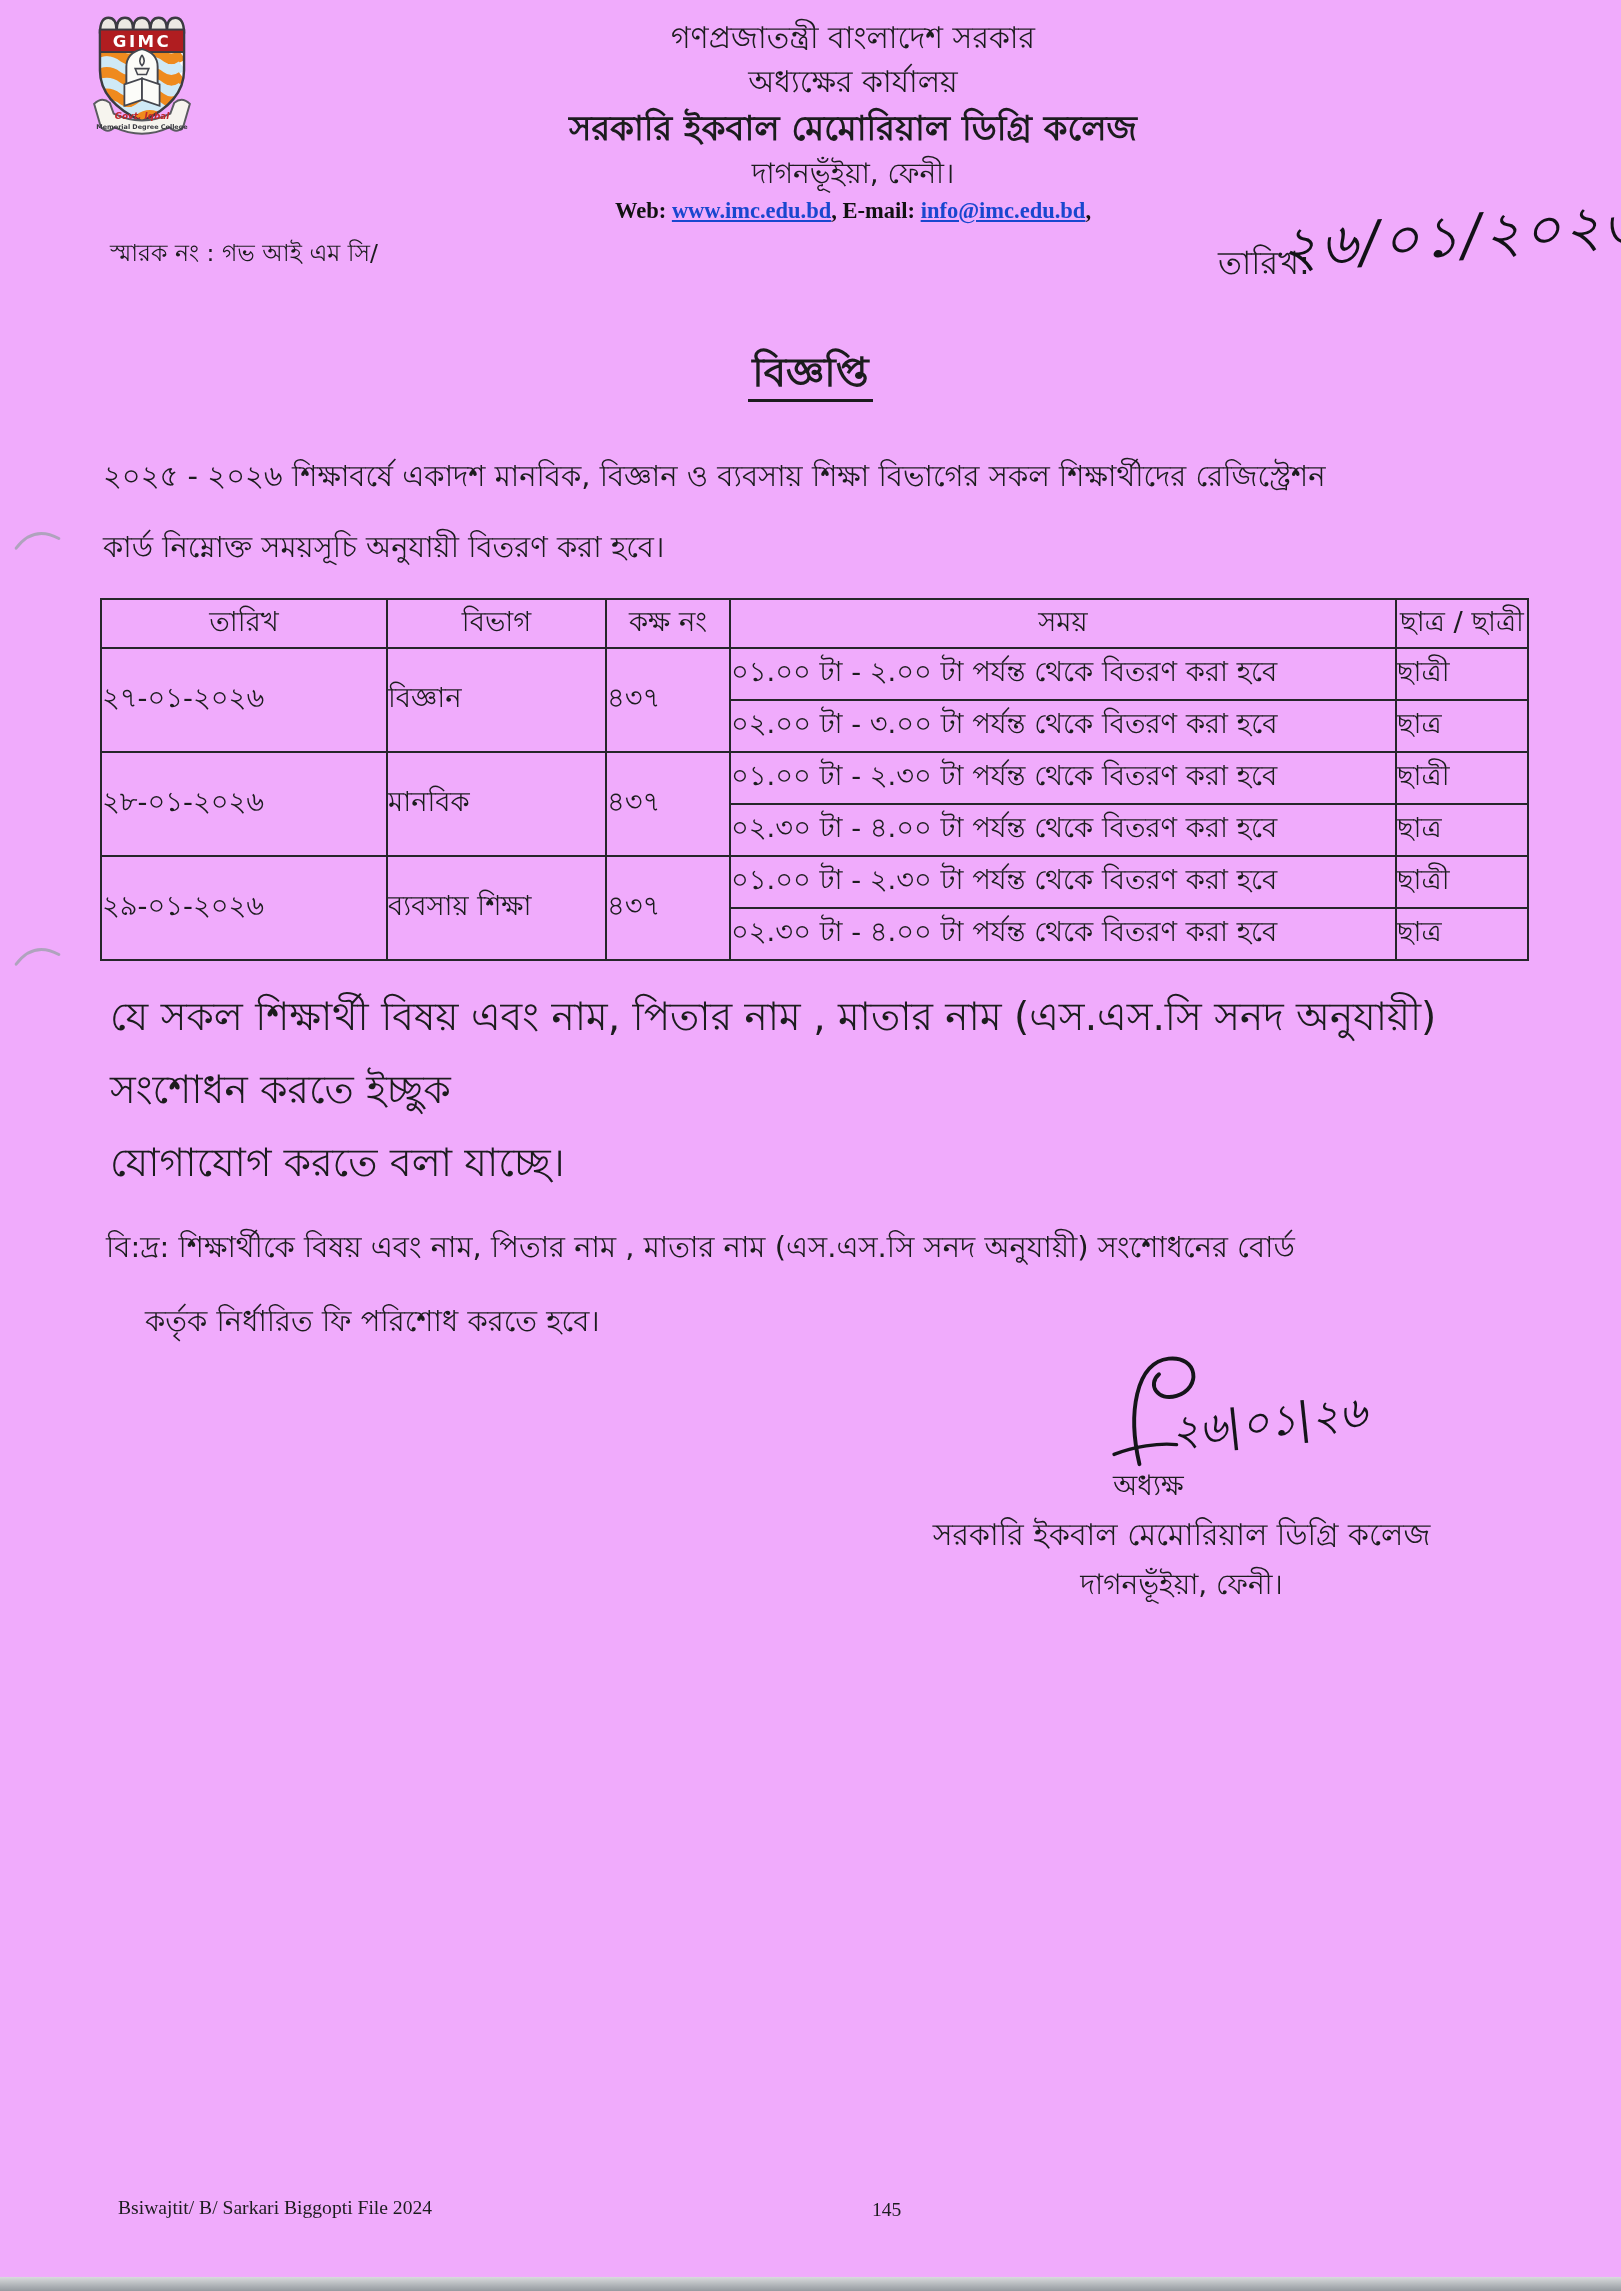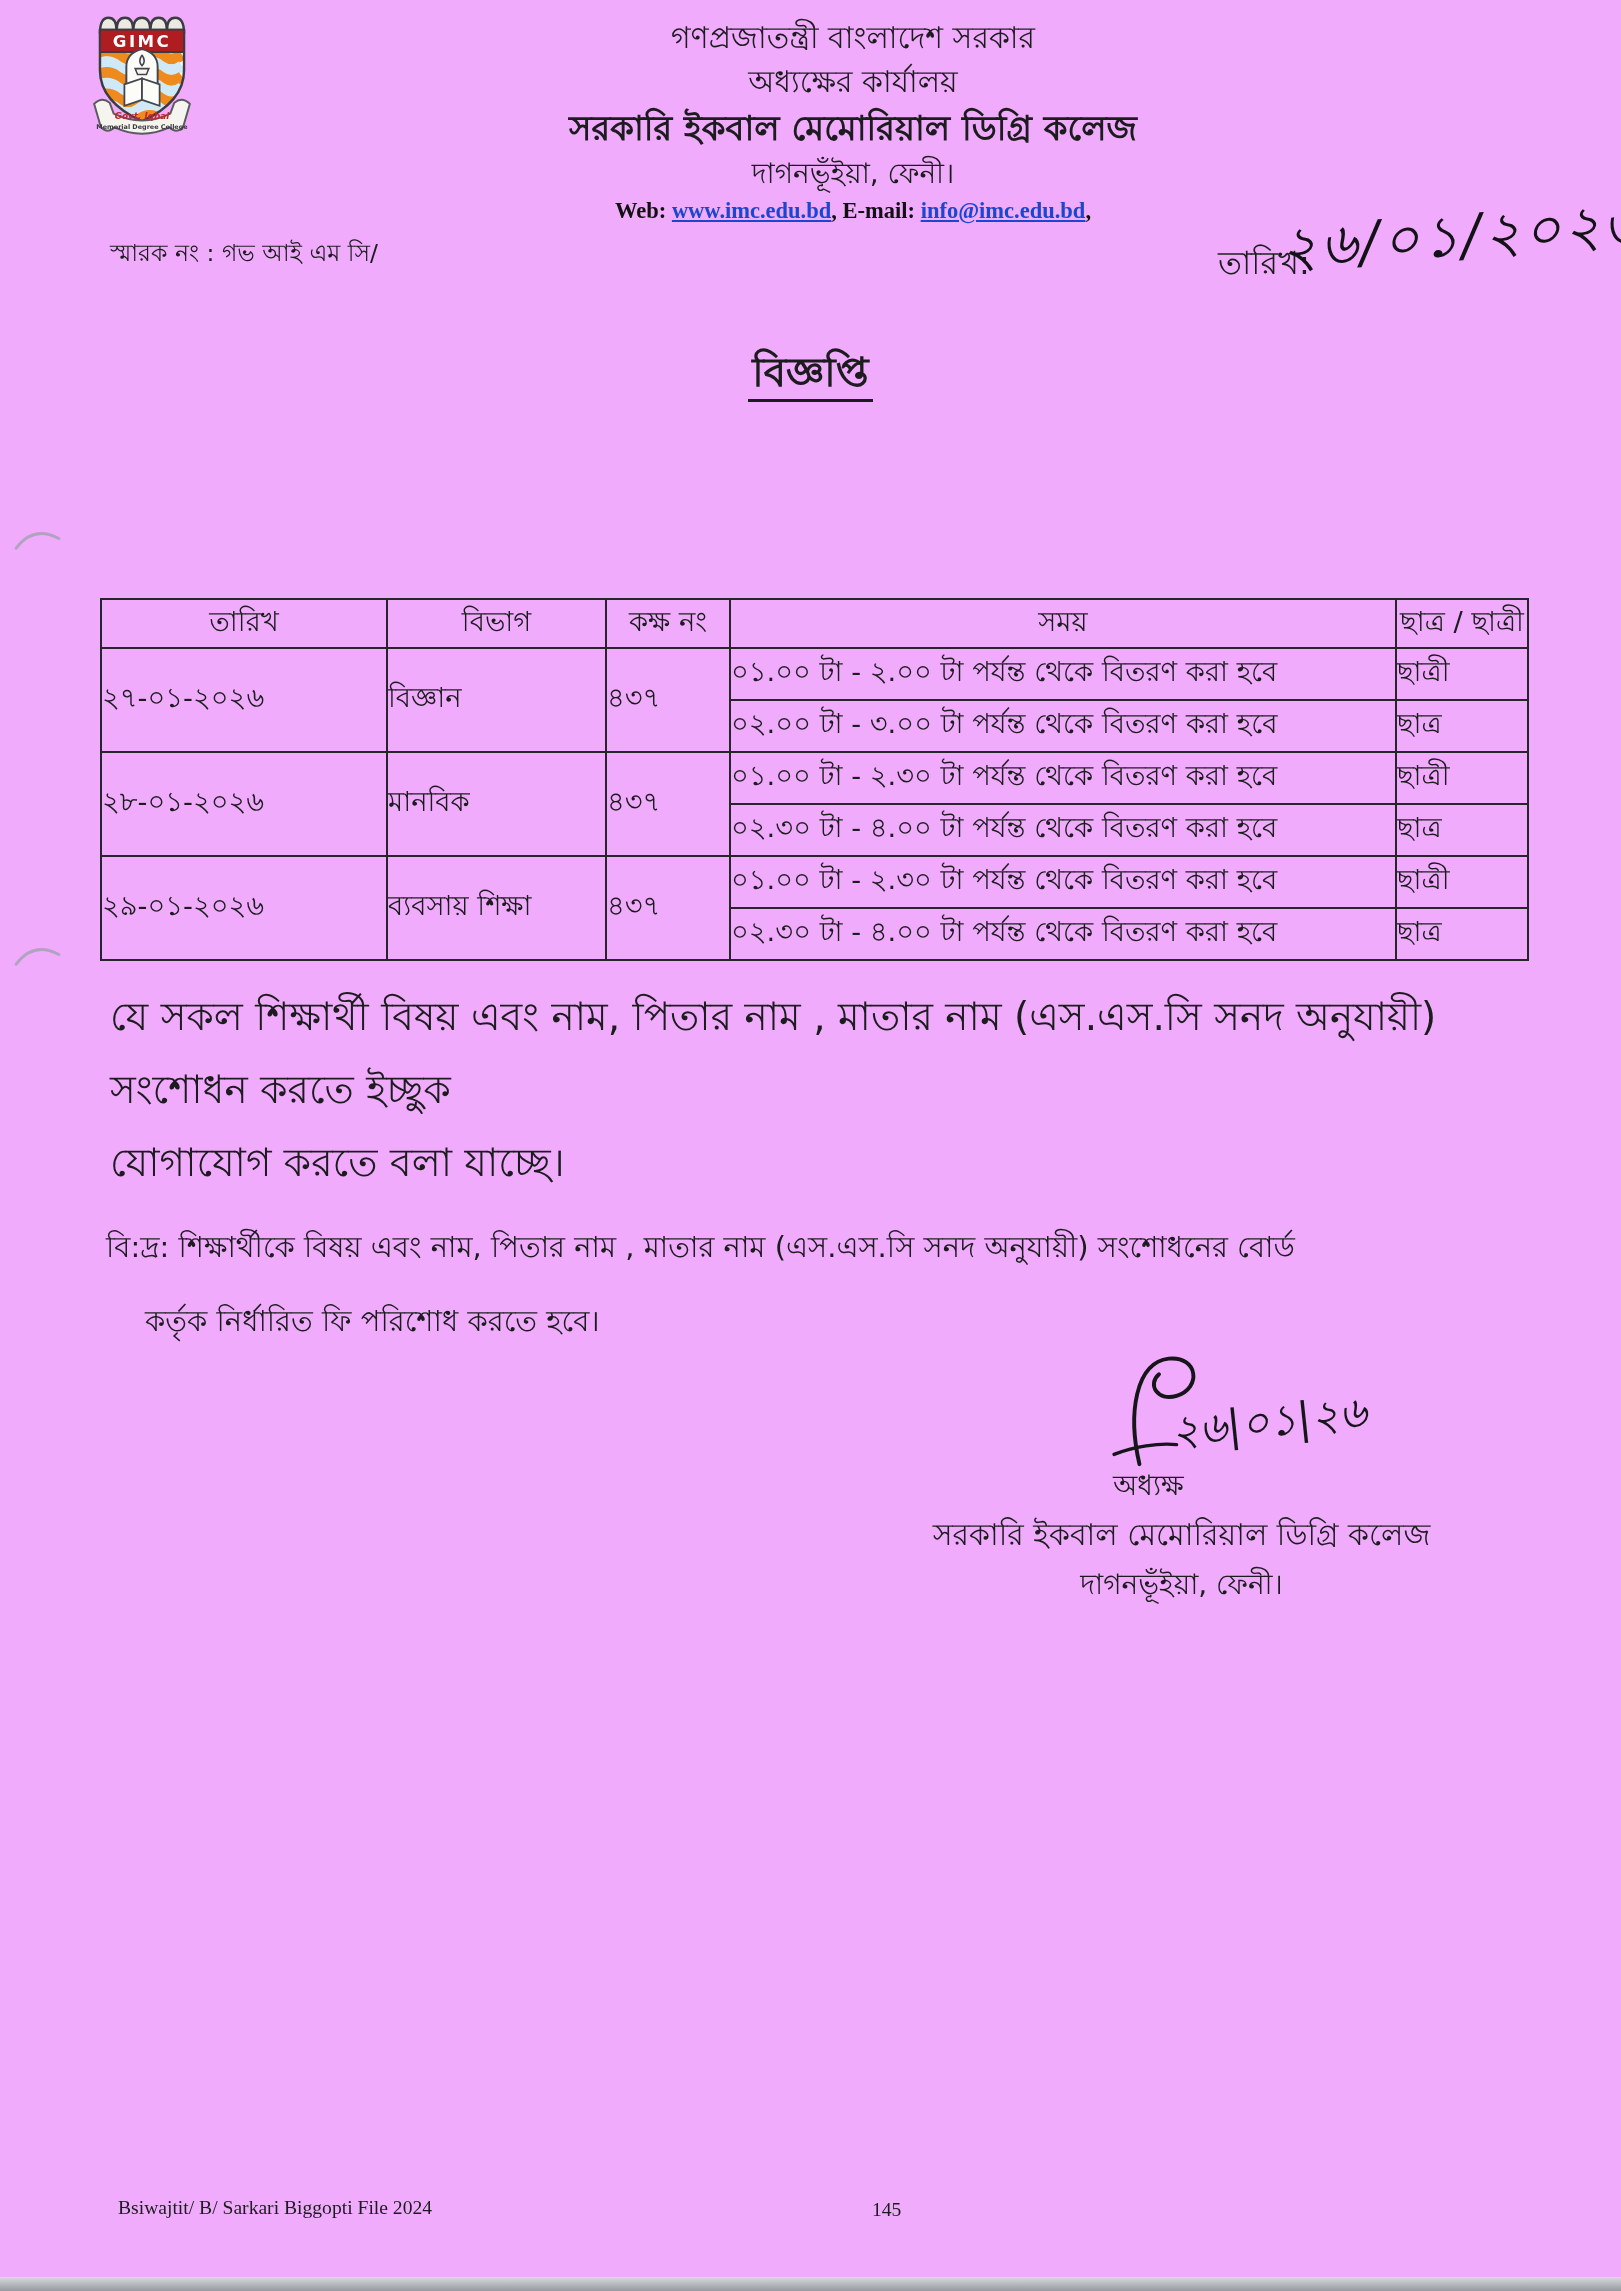--- a/index.html
+++ b/index.html
@@ -111,20 +111,24 @@
   </div>
 
   <div class="memo-line">স্মারক নং  : গভ আই এম সি/</div>
   <div class="date-label">তারিখ:</div>
   <div class="hand-date">২৬/০১/২০২৬</div>
 
   <div class="title-row">
     <span>বিজ্ঞপ্তি</span>
   </div>
 
+  <div class="intro">
+    <div>২০২৫ - ২০২৬ শিক্ষাবর্ষে একাদশ মানবিক, বিজ্ঞান ও ব্যবসায় শিক্ষা বিভাগের সকল শিক্ষার্থীদের রেজিস্ট্রেশন</div>
+    <div>কার্ড নিম্নোক্ত সময়সূচি অনুযায়ী বিতরণ করা হবে।</div>
+  </div>
 
   <table class="sched">
     <colgroup>
       <col style="width:286px">
         <col style="width:219px">
         <col style="width:124px">
         <col style="width:666px">
         <col style="width:132px">
     </colgroup>
     <tbody>

